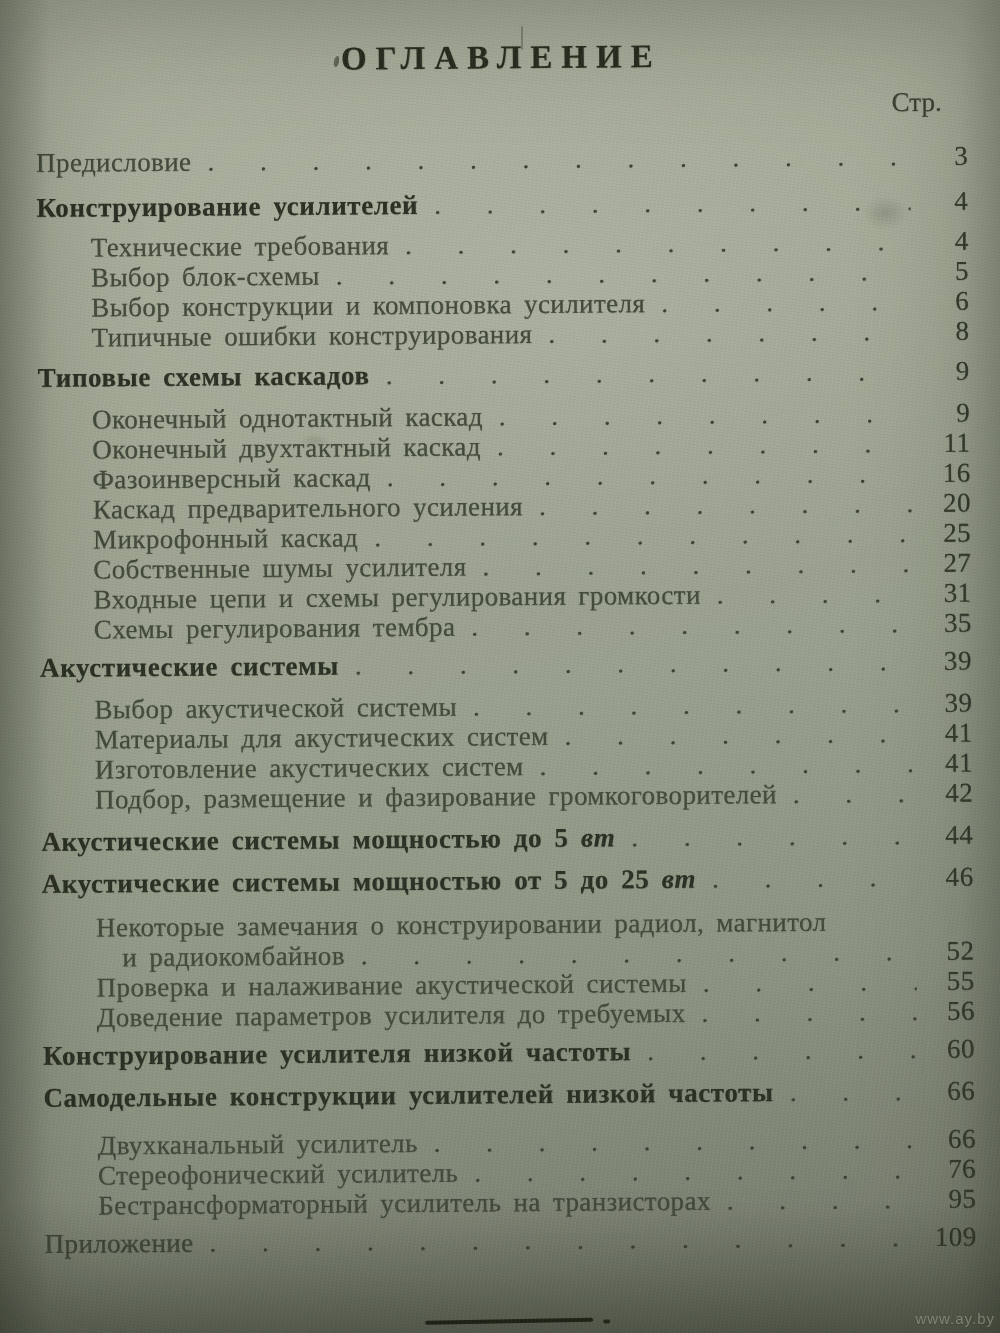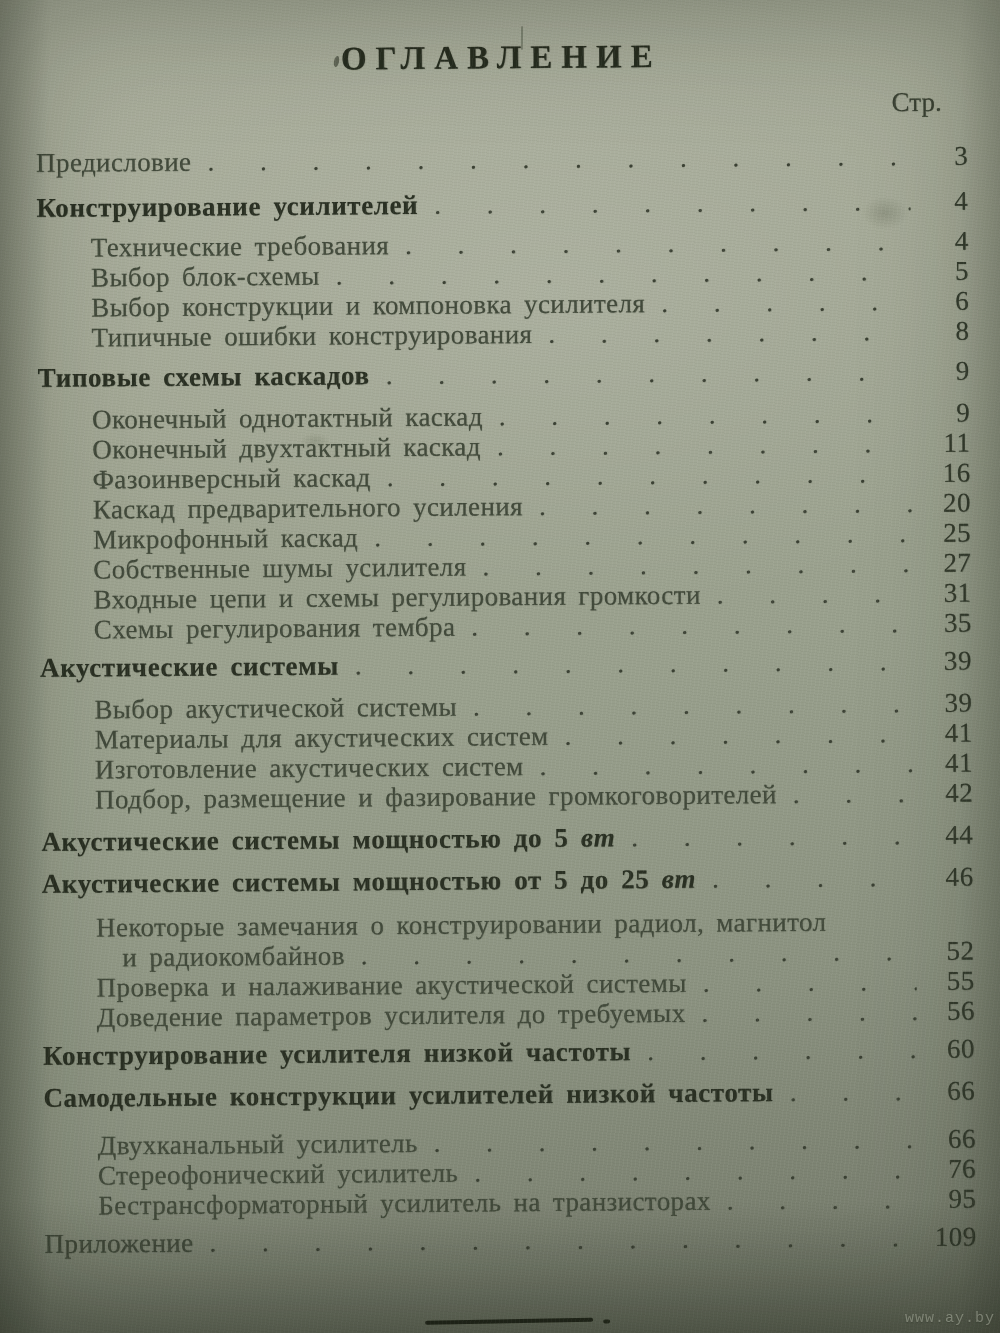--- a/index.html
+++ b/index.html
@@ -74,21 +74,21 @@
     background:#262b1f;border-radius:2px;
     transform:rotate(-0.6deg);
     box-shadow:1px 1px 1px rgba(120,126,108,0.6);
   }
   .footer-rule-dot{
     position:absolute;left:598px;top:1321px;width:7px;height:4px;
     background:#2b3023;border-radius:2px;
   }
   .watermark{
     position:absolute;right:5px;bottom:6px;z-index:7;
-    font-family:Liberation Mono, monospace;
+    font-family:Liberation Sans, sans-serif;
     font-size:15px;color:rgba(205,210,193,0.42);
     text-shadow:0 1px 1px rgba(55,60,48,0.55);
     letter-spacing:1px;
   }
   .blemish{position:absolute;pointer-events:none;z-index:4;}
   .b1{left:334px;top:56px;width:5px;height:11px;background:rgba(40,46,32,0.55);border-radius:50%;transform:rotate(12deg);}
   .b2{left:521px;top:26px;width:2px;height:24px;background:rgba(55,62,45,0.35);border-radius:1px;}
   .b3{left:862px;top:196px;width:46px;height:34px;background:radial-gradient(ellipse at center, rgba(60,66,48,0.20), rgba(60,66,48,0) 70%);}
   .b4{left:300px;top:433px;width:30px;height:16px;background:radial-gradient(ellipse at center, rgba(60,66,48,0.16), rgba(60,66,48,0) 70%);}
 </style>

